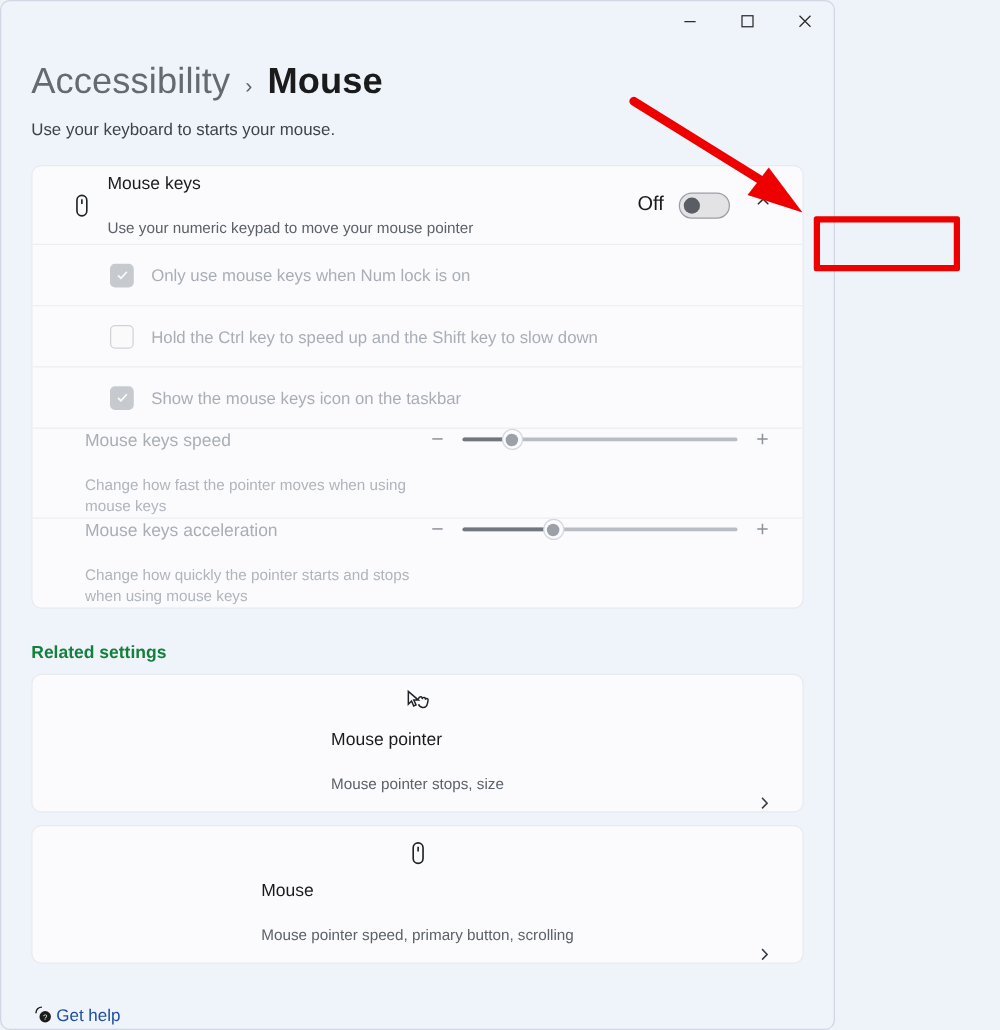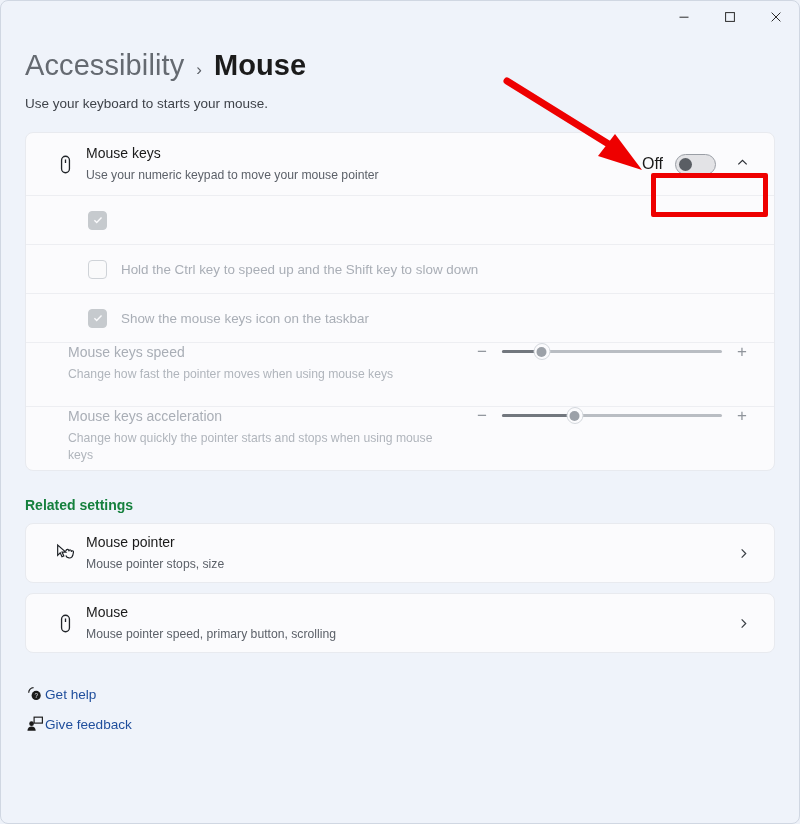--- a/index.html
+++ b/index.html
@@ -4,21 +4,21 @@
 <style>
   * { box-sizing: border-box; margin: 0; padding: 0; }
   html, body {
     width: 800px; height: 824px;
     font-family: "Liberation Sans", sans-serif;
     background: #eef2f9;
     overflow: hidden;
   }
   .window {
     position: relative;
-    width: 800px; height: 824px;
+    width: 668px; height: 824px;
     background: #eff3fa;
     border: 1px solid #d0d7e2;
     border-radius: 8px;
   }
   
   .titlebar {
     height: 34px;
     display: flex;
     justify-content: flex-end;
     align-items: flex-start;
@@ -58,21 +58,21 @@
     position: relative;
   }
   .sep { border-top: 1px solid #edeef2; }
   .row-icon {
     width: 42px; flex: 0 0 42px;
     display: flex; align-items: center; justify-content: center;
     color: #1f2328;
   }
   .row-text { flex: 1 1 auto; min-width: 0; }
   .row-title { font-size: 14px; color: #1a1a1a; line-height: 19px; }
-  .row-sub { font-size: 12.2px; color: #5c6169; line-height: 17px; margin-top: 4px; }
+  .row-sub { font-size: 12.2px; color: #5c6169; line-height: 17px; margin-top: 18px; }
   .row-title.dim { color: #a9aeb6; }
   .row-sub.dim { color: #b0b5bc; }
   
   .subrow { padding-left: 62px; min-height: 49px; display: flex; align-items: center; }
   .chk {
     width: 19px; height: 19px; border-radius: 4px;
     flex: 0 0 19px;
     display: flex; align-items: center; justify-content: center;
     margin-right: 14px;
   }
@@ -133,21 +133,21 @@
   .track .thumb i {
     width: 10px; height: 10px; border-radius: 50%;
     background: #9ca1a8; display: block;
   }
   
   .section-title {
     margin-top: 26px; margin-bottom: 10px;
     font-size: 14px; color: #15803d; font-weight: 600;
   }
   .card-link { margin-bottom: 10px; min-height: 58px; }
-  .card-link .row { min-height: 58px; cursor: pointer; }
+  .card-link .row { min-height: 58px; cursor: pointer; flex-direction: column; }
   .chev-right {
     margin-left: auto; width: 26px;
     display: flex; align-items: center; justify-content: center;
     color: #3a3f45;
   }
   
   .footer { padding: 16px 24px 0 24px; }
   .flink {
     display: flex; align-items: center; 
     height: 30px; cursor: pointer;
@@ -236,20 +236,21 @@
           </div>
         </div>
       </div>
 
       <div class="row subrow sep">
         <span class="chk checked">
           <svg width="12" height="12" viewBox="0 0 14 14" fill="none" stroke="#fbfbfd" stroke-width="1.6">
             <path d="M2.8 7.3l2.7 2.7 5.6-6"></path>
           </svg>
         </span>
+        <span class="chk-label">Only use mouse keys when Num lock is on</span>
       </div>
 
       <div class="row subrow sep">
         <span class="chk unchecked"></span>
         <span class="chk-label">Hold the Ctrl key to speed up and the Shift key to slow down</span>
       </div>
 
       <div class="row subrow sep">
         <span class="chk checked">
           <svg width="12" height="12" viewBox="0 0 14 14" fill="none" stroke="#fbfbfd" stroke-width="1.6">

